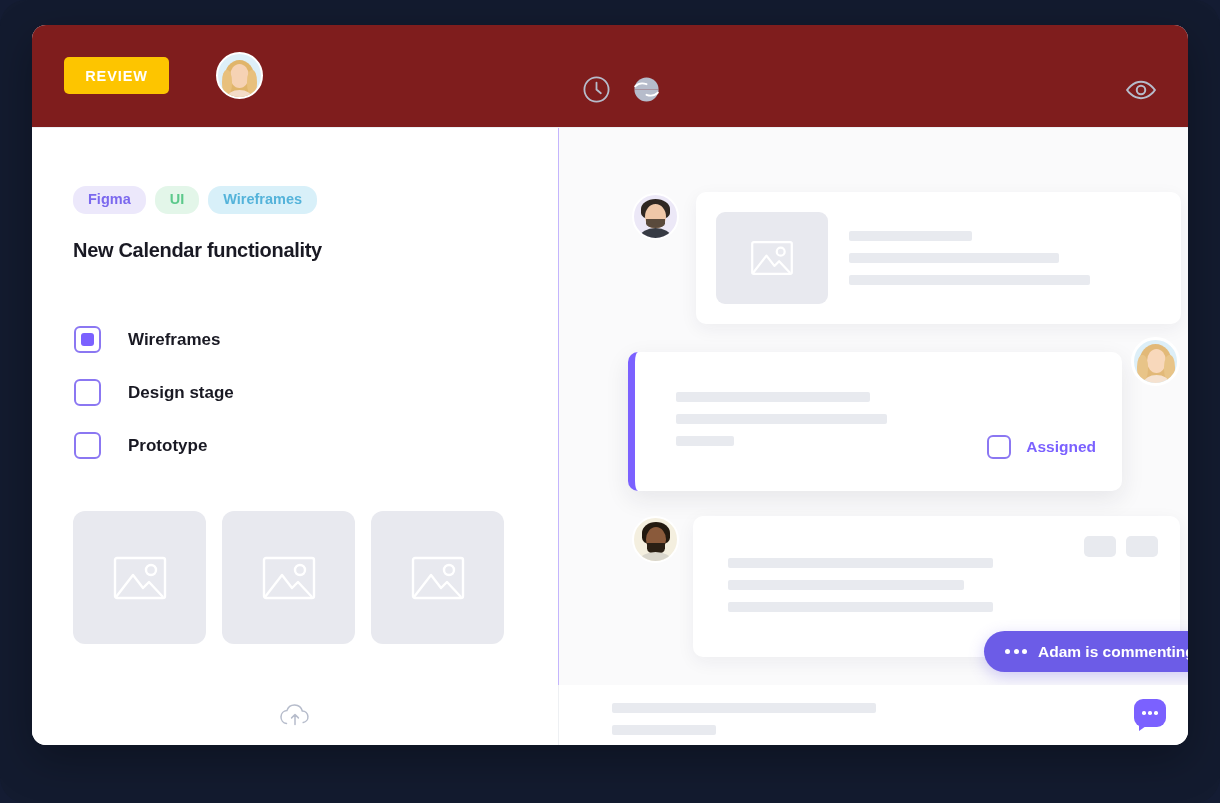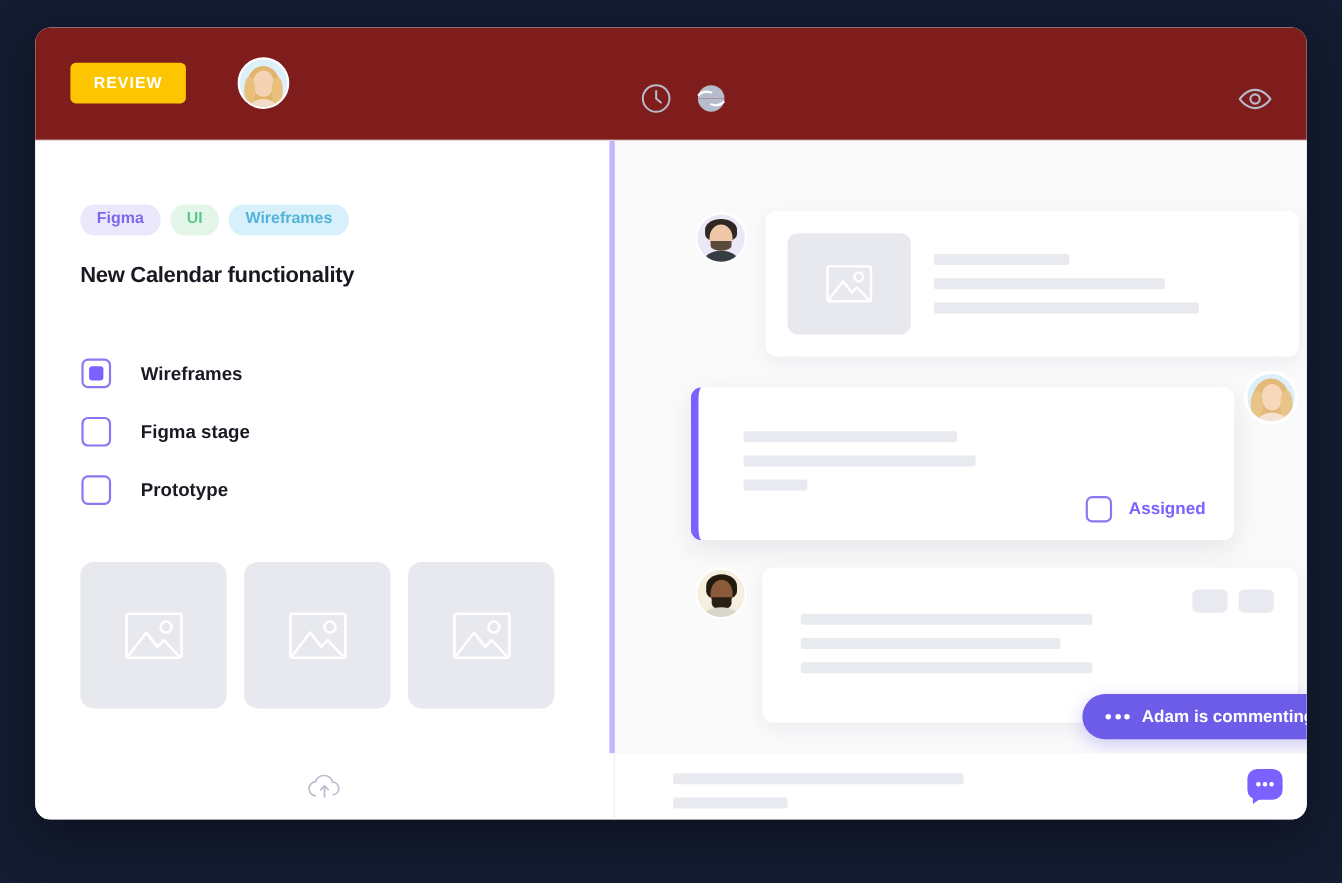--- a/index.html
+++ b/index.html
@@ -100,21 +100,21 @@
     position: absolute;
     left: 0; top: 103px;
     width: 1156px; height: 557px;
   }
 
   #left-panel {
     position: absolute;
     left: 0; top: 0;
     width: 527px; height: 557px;
     background: #fff;
-    border-right: 5px solid #c4b5fd;
+    border-right: 1px solid #c4b5fd;
   }
 
   #right-panel {
     position: absolute;
     left: 527px; top: 0;
     width: 629px; height: 557px;
     background: #fafafb;
     overflow: hidden;
   }
 
@@ -247,21 +247,21 @@
   
   #card-two {
     left: 69px; top: 224px;
     width: 494px; height: 139px;
     border-left: 7px solid #7b61ff;
     box-shadow: 0 8px 24px rgba(28,30,60,.09);
   }
   #card-two-skels { position: absolute; left: 41px; top: 40px; }
   #assigned-row {
     position: absolute;
-    right: 26px; bottom: 16px;
+    right: 26px; bottom: 32px;
     display: flex;
     align-items: center;
     gap: 15px;
     cursor: pointer;
   }
   #assigned-row .cbox { width: 24px; height: 24px; }
   #assigned-label {
     font-size: 15.5px;
     font-weight: bold;
     color: #7b61ff;
@@ -443,21 +443,21 @@
             <span class="cbox checked">
               <span class="fill"></span>
             </span>
             <span class="check-label">Wireframes</span>
           </div>
 
           <div class="check-row">
             <span class="cbox">
               
             </span>
-            <span class="check-label">Figma stage</span>
+            <span class="check-label">Design stage</span>
           </div>
 
           <div class="check-row">
             <span class="cbox">
               
             </span>
             <span class="check-label">Prototype</span>
           </div>
 
         </div>

